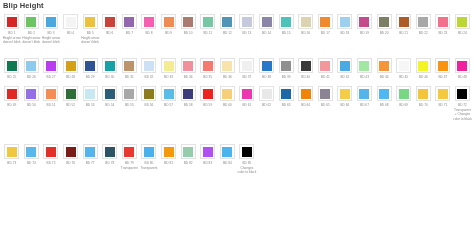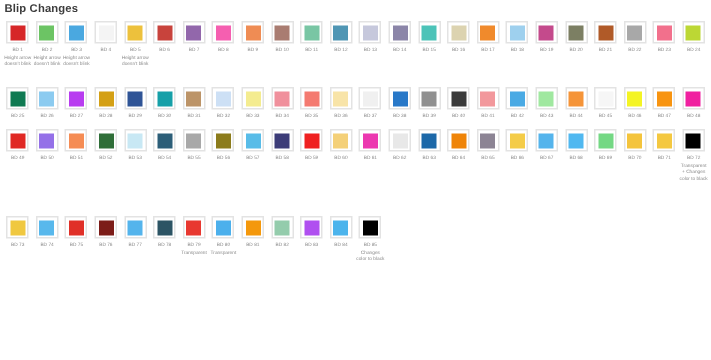--- a/index.html
+++ b/index.html
@@ -52,21 +52,21 @@
     text-align:center;
     width:19px;
     word-wrap:break-word;
   }
 </style>
 </head>
 <body>
 
 <div id="page">
 
-  <div class="page-title">Blip Changes</div>
+  <div class="page-title">Blip Height</div>
 
   <div id="grid-container">
       <div class="grid grid-row" style="top: 14px;">
         <div class="cell">
           <div class="swatch-box">
             <span class="swatch" style="background: rgb(214, 39, 40);"></span>
           </div>
           <div class="cell-label">BD 1</div>
           <div class="cell-note">Height arrow doesn't blink</div>
         </div>

